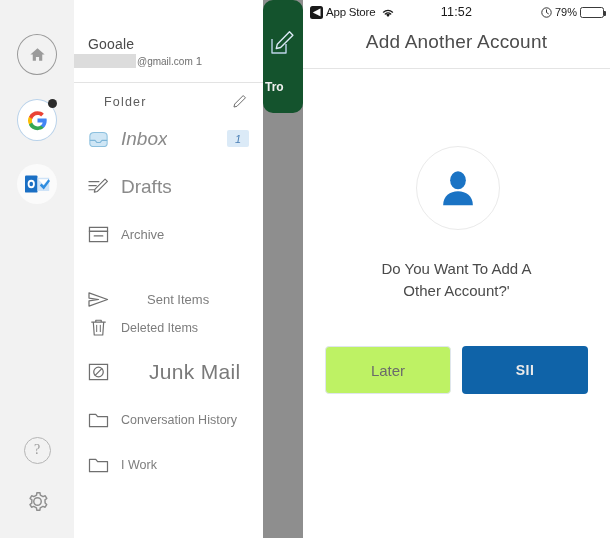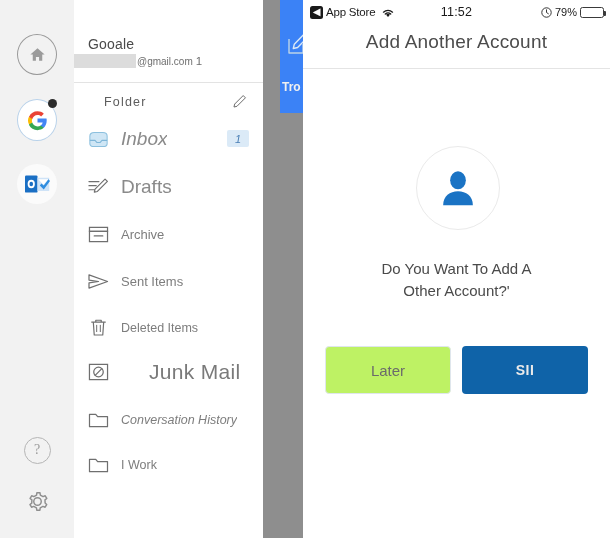--- a/index.html
+++ b/index.html
@@ -205,24 +205,25 @@
   #maillist-strip {
     position: absolute;
     left: 263px; top: 0;
     width: 40px;
     height: 538px;
     background: #8e8e8e;
     overflow: hidden;
   }
   #maillist-header {
     position: absolute;
-    left: 17px; top: 0;
+    left: 0; top: 0;
     width: 40px;
     height: 113px;
-    background: #3b82f6;
+    background: #14532d;
+    border-radius: 10px;
   }
   #compose-icon-wrap {
     position: absolute;
     left: 6px; top: 30px;
     width: 26px; height: 26px;
   }
   #maillist-clip-text {
     position: absolute;
     left: 2px; top: 80px;
     font-size: 12px;
@@ -479,21 +480,21 @@
         <span class="folder-ico">
           <svg width="21" height="19" viewBox="0 0 22 20">
             <rect x="1.5" y="2.5" width="19" height="4.2" fill="none" stroke="#6f6f6f" stroke-width="1.3"></rect>
             <rect x="1.5" y="6.7" width="19" height="10.8" fill="none" stroke="#6f6f6f" stroke-width="1.3"></rect>
             <path d="M6.5 11.5h9" fill="none" stroke="#6f6f6f" stroke-width="1.3" stroke-linecap="round"></path>
           </svg>
         </span>
         <span class="folder-label sz-md">Archive</span>
       </div>
 
-      <div class="folder-row" style="top:261px;">
+      <div class="folder-row" style="top:279px;gap:26px;">
         <span class="folder-ico">
           <svg width="23" height="19" viewBox="0 0 24 20">
             <path d="M2 3 L21.5 10 L2 17 L2 11.5 L12 10 L2 8.5 Z" fill="none" stroke="#6f6f6f" stroke-width="1.3" stroke-linejoin="round"></path>
           </svg>
         </span>
         <span class="folder-label sz-md">Sent Items</span>
       </div>
 
       <div class="folder-row" style="top:308px;">
         <span class="folder-ico">
@@ -511,21 +512,21 @@
         <span class="folder-ico">
           <svg width="21" height="20" viewBox="0 0 22 21">
             <rect x="1.5" y="2.5" width="19" height="16" fill="none" stroke="#6f6f6f" stroke-width="1.3"></rect>
             <circle cx="11" cy="10.5" r="5" fill="none" stroke="#6f6f6f" stroke-width="1.3"></circle>
             <path d="M7.5 14L14.5 7" fill="none" stroke="#6f6f6f" stroke-width="1.3" stroke-linecap="round"></path>
           </svg>
         </span>
         <span class="folder-label sz-xl">Junk Mail</span>
       </div>
 
-      <div class="folder-row" style="top:400px;font-style:italic;">
+      <div class="folder-row" style="top:400px;">
         <span class="folder-ico">
           <svg width="21" height="18" viewBox="0 0 22 19">
             <path d="M1.5 16.5V3.5h6.6l2 2.4h10.4v10.6z" fill="none" stroke="#6f6f6f" stroke-width="1.3" stroke-linejoin="round"></path>
           </svg>
         </span>
         <span class="folder-label sz-sm">Conversation History</span>
       </div>
 
       <div class="folder-row" style="top:445px;">
         <span class="folder-ico">

